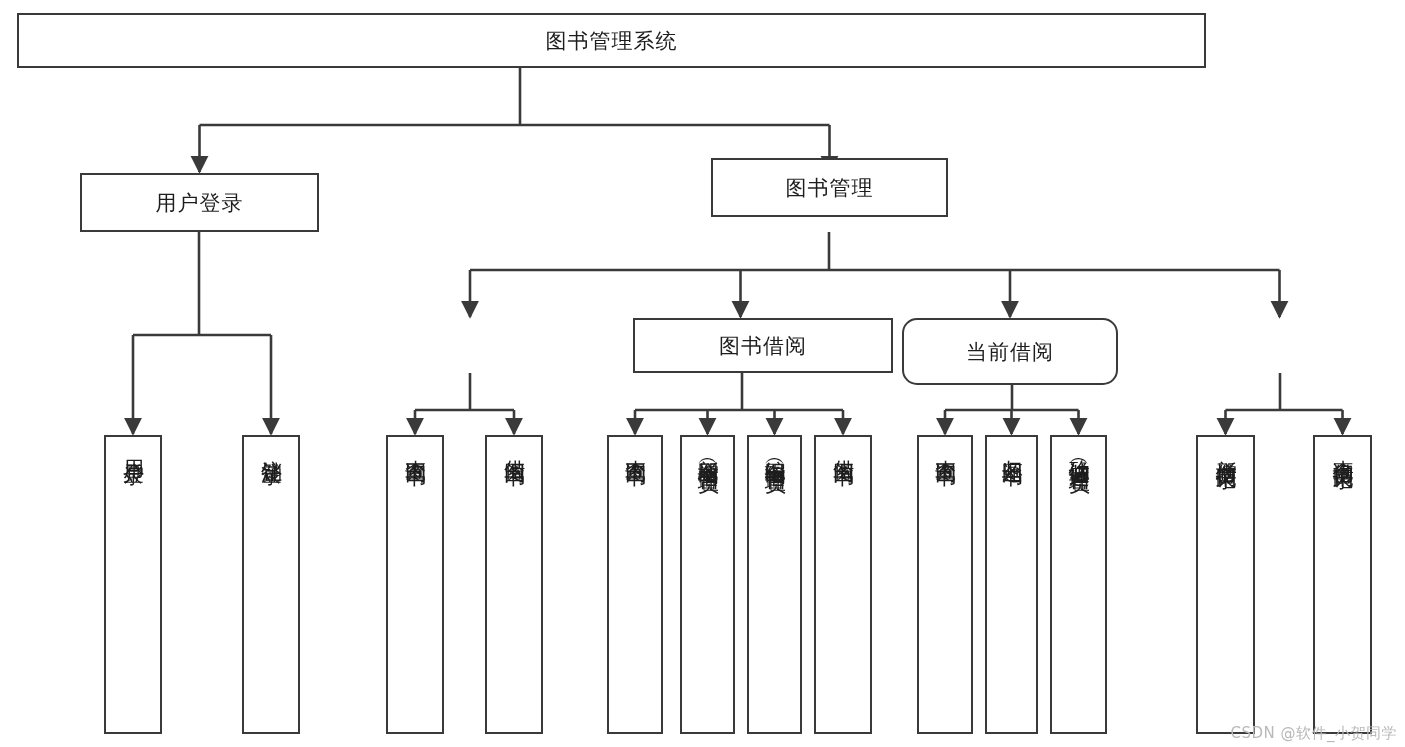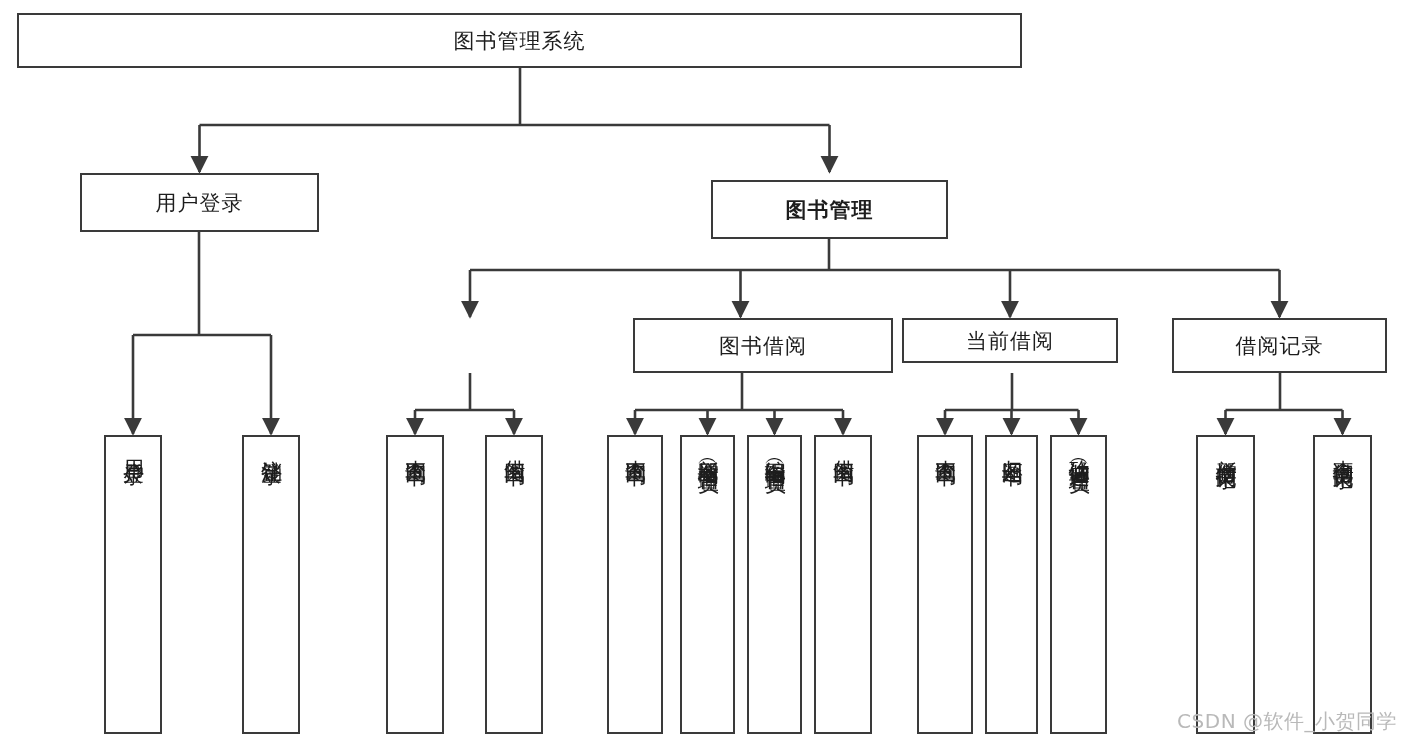--- a/index.html
+++ b/index.html
@@ -51,22 +51,22 @@
     text-orientation: upright;
     font-size: 21px;
     line-height: 1.12;
     letter-spacing: 2px;
     text-align: left;
     white-space: nowrap;
   }
   .watermark {
     position: absolute;
     right: 8px;
-    bottom: 12px;
-    font-size: 20px;
+    bottom: 4px;
+    font-size: 15px;
     color: #b9b9b9;
     letter-spacing: 0.5px;
     z-index: 5;
     white-space: nowrap;
   }
 </style>
 </head>
 <body>
 
 <div id="canvas">
@@ -107,44 +107,41 @@
         <path d="M 945 410 L 945 434" marker-end="url(#arrow)"></path>
         <path d="M 1011.5 410 L 1011.5 434" marker-end="url(#arrow)"></path>
         <path d="M 1078.5 410 L 1078.5 434" marker-end="url(#arrow)"></path>
         <path d="M 1280 373 L 1280 410"></path>
         <path d="M 1225.5 410 L 1342.5 410"></path>
         <path d="M 1225.5 410 L 1225.5 434" marker-end="url(#arrow)"></path>
         <path d="M 1342.5 410 L 1342.5 434" marker-end="url(#arrow)"></path>
       </g>
   </svg>
 
-  <div class="node node-h" style="left: 17px; top: 13px; width: 1005px; height: 55px;">
+  <div class="node node-h" style="left: 17px; top: 13px; width: 1189px; height: 55px;">
     <span>图书管理系统</span>
   </div>
 
   <div class="node node-h" style="left: 80px; top: 173px; width: 239px; height: 59px;">
     <span>用户登录</span>
   </div>
 
-  <div class="node node-h" style="left: 711px; top: 180px; width: 237px; height: 59px; font-weight: bold;">
+  <div class="node node-h" style="left: 711px; top: 158px; width: 237px; height: 59px;">
     <span>图书管理</span>
   </div>
 
 
   <div class="node node-h" style="left: 633px; top: 318px; width: 260px; height: 55px;">
     <span>图书借阅</span>
   </div>
 
-  <div class="node node-h" style="left: 902px; top: 318px; width: 216px; height: 45px;">
+  <div class="node node-h" style="left: 902px; top: 318px; width: 216px; height: 67px; border-radius: 15px;">
     <span>当前借阅</span>
   </div>
 
-  <div class="node node-h" style="left: 1172px; top: 318px; width: 215px; height: 55px;">
-    <span>借阅记录</span>
-  </div>
 
   <div class="node node-v" style="left: 104px; top: 435px; width: 58px; height: 299px;">
     <span class="vtext">用户登录</span>
   </div>
 
   <div class="node node-v" style="left: 242px; top: 435px; width: 58px; height: 299px;">
     <span class="vtext">注销登录</span>
   </div>
 
   <div class="node node-v" style="left: 386px; top: 435px; width: 58px; height: 299px;">

